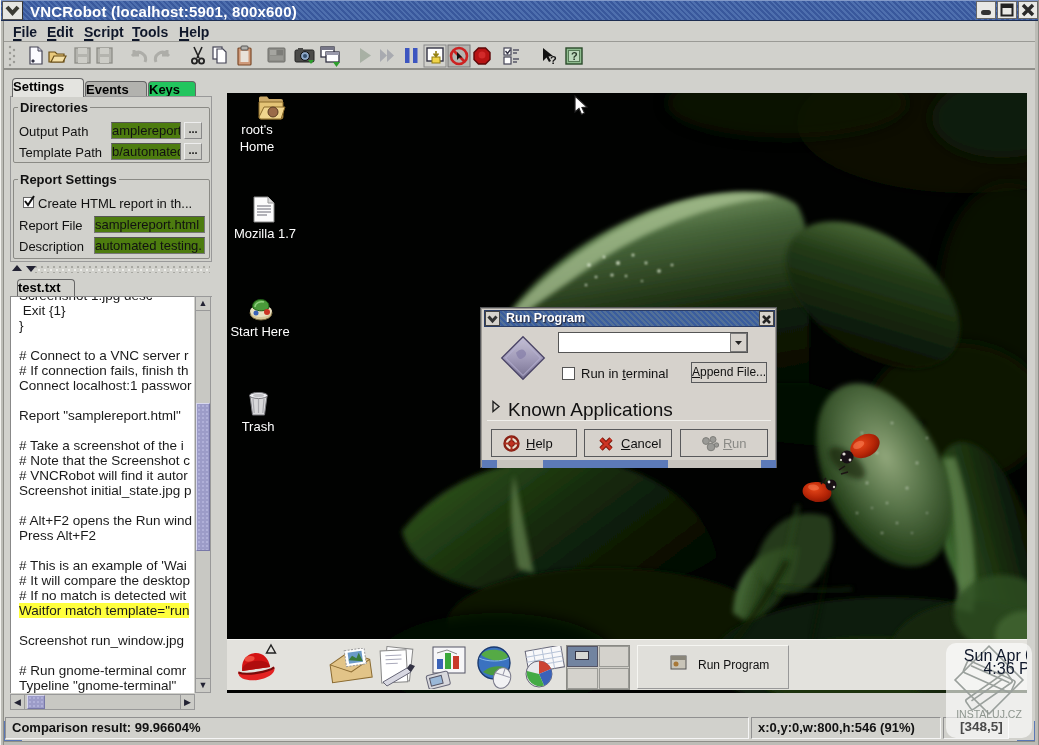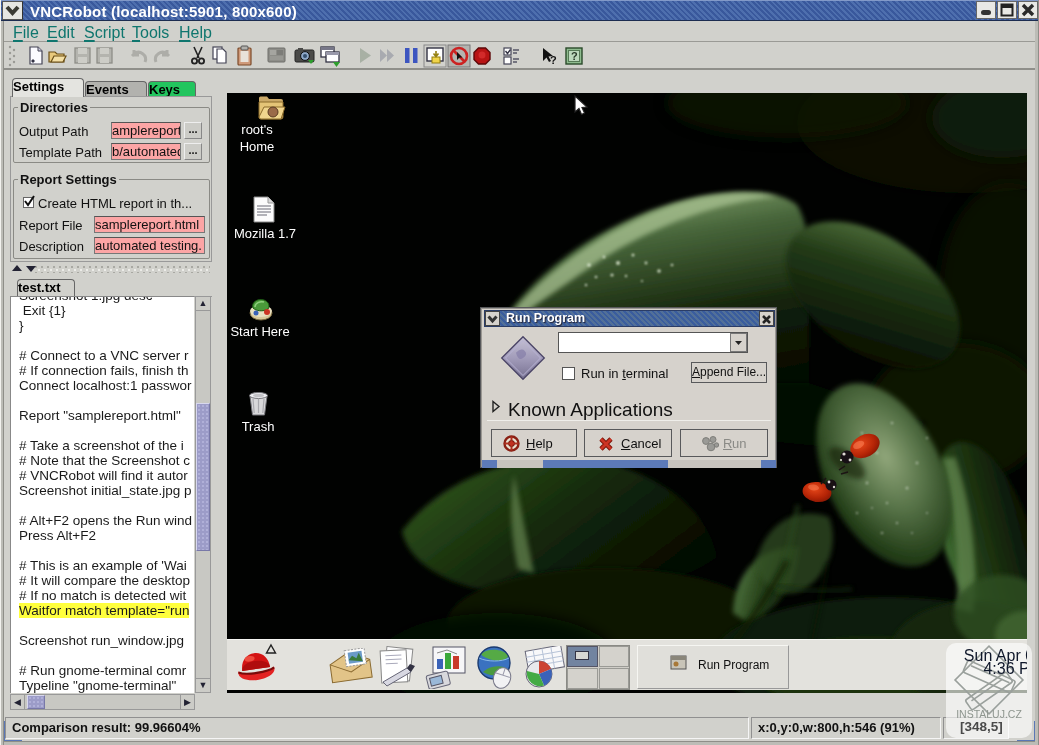--- a/index.html
+++ b/index.html
@@ -4,31 +4,31 @@
 *{margin:0;padding:0;box-sizing:border-box}
 html,body{width:1039px;height:745px;overflow:hidden;background:#d1d1cc;font-family:"Liberation Sans",sans-serif}
 .abs{position:absolute}
 
 #titlebar{left:0;top:0;width:1039px;height:21px;background:repeating-linear-gradient(45deg,#39589c 0 2px,#4e6fae 2px 4px);border-top:1px solid #8299c8;border-bottom:1px solid #1c2c50}
 #titletext{left:30px;top:2.5px;color:#fff;font-weight:bold;font-size:15px;letter-spacing:0.2px}
 #menubtn{left:2px;top:1px;width:21px;height:19px;background:#e6e6e2;border:1px solid #555;border-right-color:#333}
 .tbtn{top:1px;width:20px;height:18px;background:#e8e8e5;border:1px solid #666}
 
 #menubar{left:4px;top:22px;width:1031px;height:20px;background:#d1d1cc;border-bottom:1px solid #9a9a95}
-.menu{position:absolute;top:2px;font-weight:normal;font-size:16px;color:#0f766e}
+.menu{position:absolute;top:2px;font-weight:bold;font-size:14px;color:#0f172a}
 .menu u{text-decoration-thickness:2px;text-underline-offset:2px}
 
 #toolbar{left:4px;top:43px;width:1031px;height:27px;background:#d1d1cc;border-bottom:2px solid #8f8f8a}
 
 #lpanel{left:4px;top:71px;width:209px;height:646px;background:#d1d1cc}
 .tab{position:absolute;font-weight:bold;font-size:13px;border:1px solid #666;border-bottom:none;border-radius:4px 4px 0 0}
 fieldset{position:absolute;border:1px solid #8a8a85;border-radius:2px}
 legend{font-weight:bold;font-size:13px;color:#111;margin-left:4px;padding:0 2px}
 .lbl{position:absolute;font-weight:normal;font-size:13px;color:#111}
-.field{position:absolute;background:#fca5a5;border:1px solid #777;border-top-color:#555;font-size:13px;color:#111;line-height:15px;overflow:hidden;white-space:nowrap}
+.field{position:absolute;background:#4d7c0f;border:1px solid #777;border-top-color:#555;font-size:13px;color:#111;line-height:15px;overflow:hidden;white-space:nowrap}
 .btn3{position:absolute;background:#ccccc7;border:1px solid #888;border-top-color:#eee;border-left-color:#eee;font-weight:bold;font-size:11px;text-align:center;color:#111}
 
 #editor{left:10px;top:296px;width:184px;height:397px;background:#fff;overflow:hidden;border-left:1px solid #888;border-top:1px solid #888}
 #edtext{position:absolute;left:8px;top:-9px;font-size:13.5px;line-height:15px;color:#1a1a1a;white-space:pre}
 .hl{background:#ffff3d}
 
 .sbtrack{position:absolute;background:#c8c8c3;border:1px solid #999}
 .sbthumb{position:absolute;background:#9c9cc8;background-image:radial-gradient(#b0b0d8 30%,transparent 31%);background-size:4px 4px;border:1px solid #7878a8;border-top-color:#d8d8ee;border-left-color:#d8d8ee}
 .sbarrow{position:absolute;background:#ccccc7;border:1px solid #999;color:#223;font-size:9px;text-align:center;line-height:13px}
 

